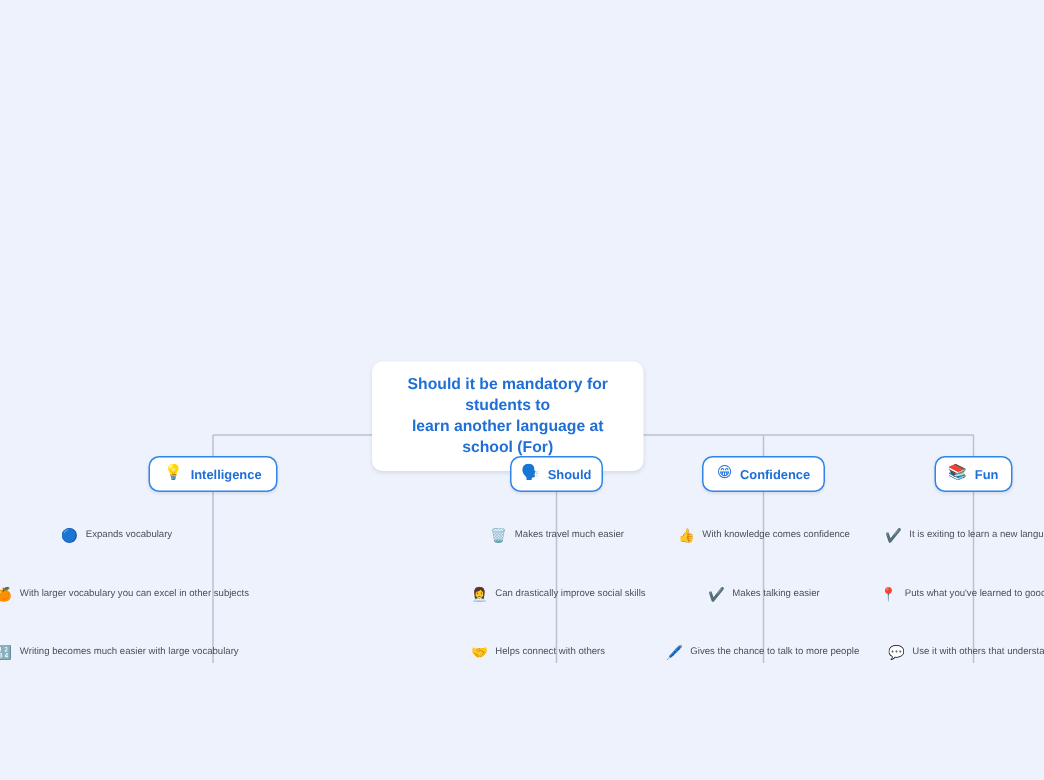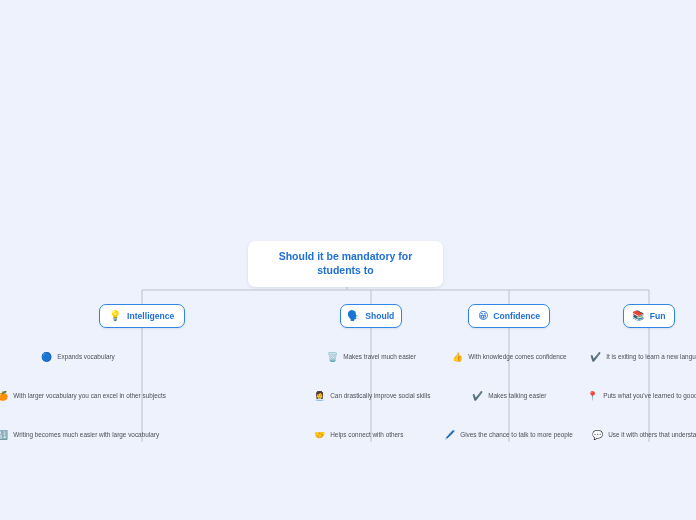--- a/index.html
+++ b/index.html
@@ -69,22 +69,23 @@
       <line x1="142" y1="290" x2="142" y2="304" stroke="#b9c2d0" stroke-width="1"></line>
       <line x1="142" y1="328" x2="142" y2="442" stroke="#b9c2d0" stroke-width="1"></line>
       <line x1="371" y1="290" x2="371" y2="304" stroke="#b9c2d0" stroke-width="1"></line>
       <line x1="371" y1="328" x2="371" y2="442" stroke="#b9c2d0" stroke-width="1"></line>
       <line x1="509" y1="290" x2="509" y2="304" stroke="#b9c2d0" stroke-width="1"></line>
       <line x1="509" y1="328" x2="509" y2="442" stroke="#b9c2d0" stroke-width="1"></line>
       <line x1="649" y1="290" x2="649" y2="304" stroke="#b9c2d0" stroke-width="1"></line>
       <line x1="649" y1="328" x2="649" y2="442" stroke="#b9c2d0" stroke-width="1"></line>
     </svg>
   <div id="nodes">
-      <div class="root-node" style="left: 248px; top: 241px; width: 195px;">
+      <div class="root-node" style="left: 248px; top: 241px; width: 181px;">
         <div>Should it be mandatory for students to</div>
+        <div>learn another language at school (For)</div>
       </div>
       <div class="branch-node" style="left: 99px; top: 304px; width: 86px;">
         <span class="emoji">💡</span>
         <span>Intelligence</span>
       </div>
       <div class="leaf-node" style="left: 41px; top: 350px;">
         <span class="emoji">🔵</span>
         <span class="lbl">Expands vocabulary</span>
       </div>
       <div class="leaf-node" style="left: -3px; top: 389px;">

